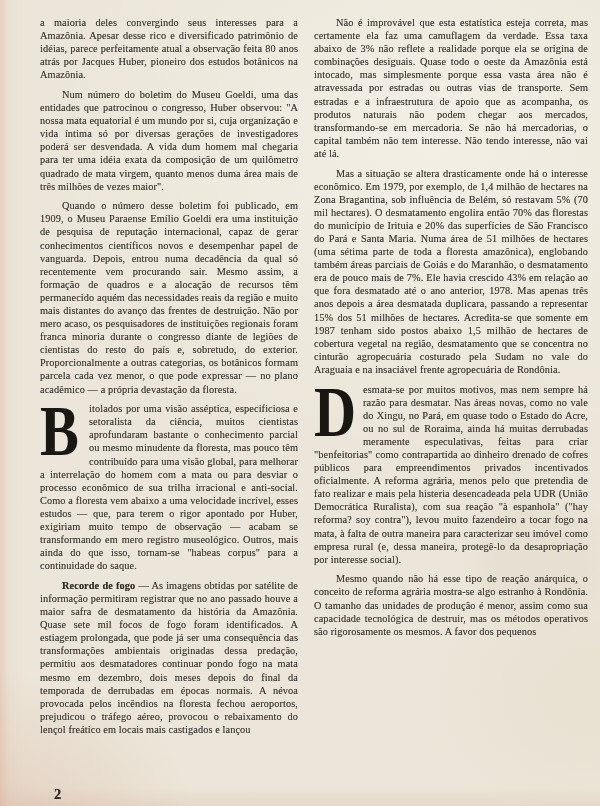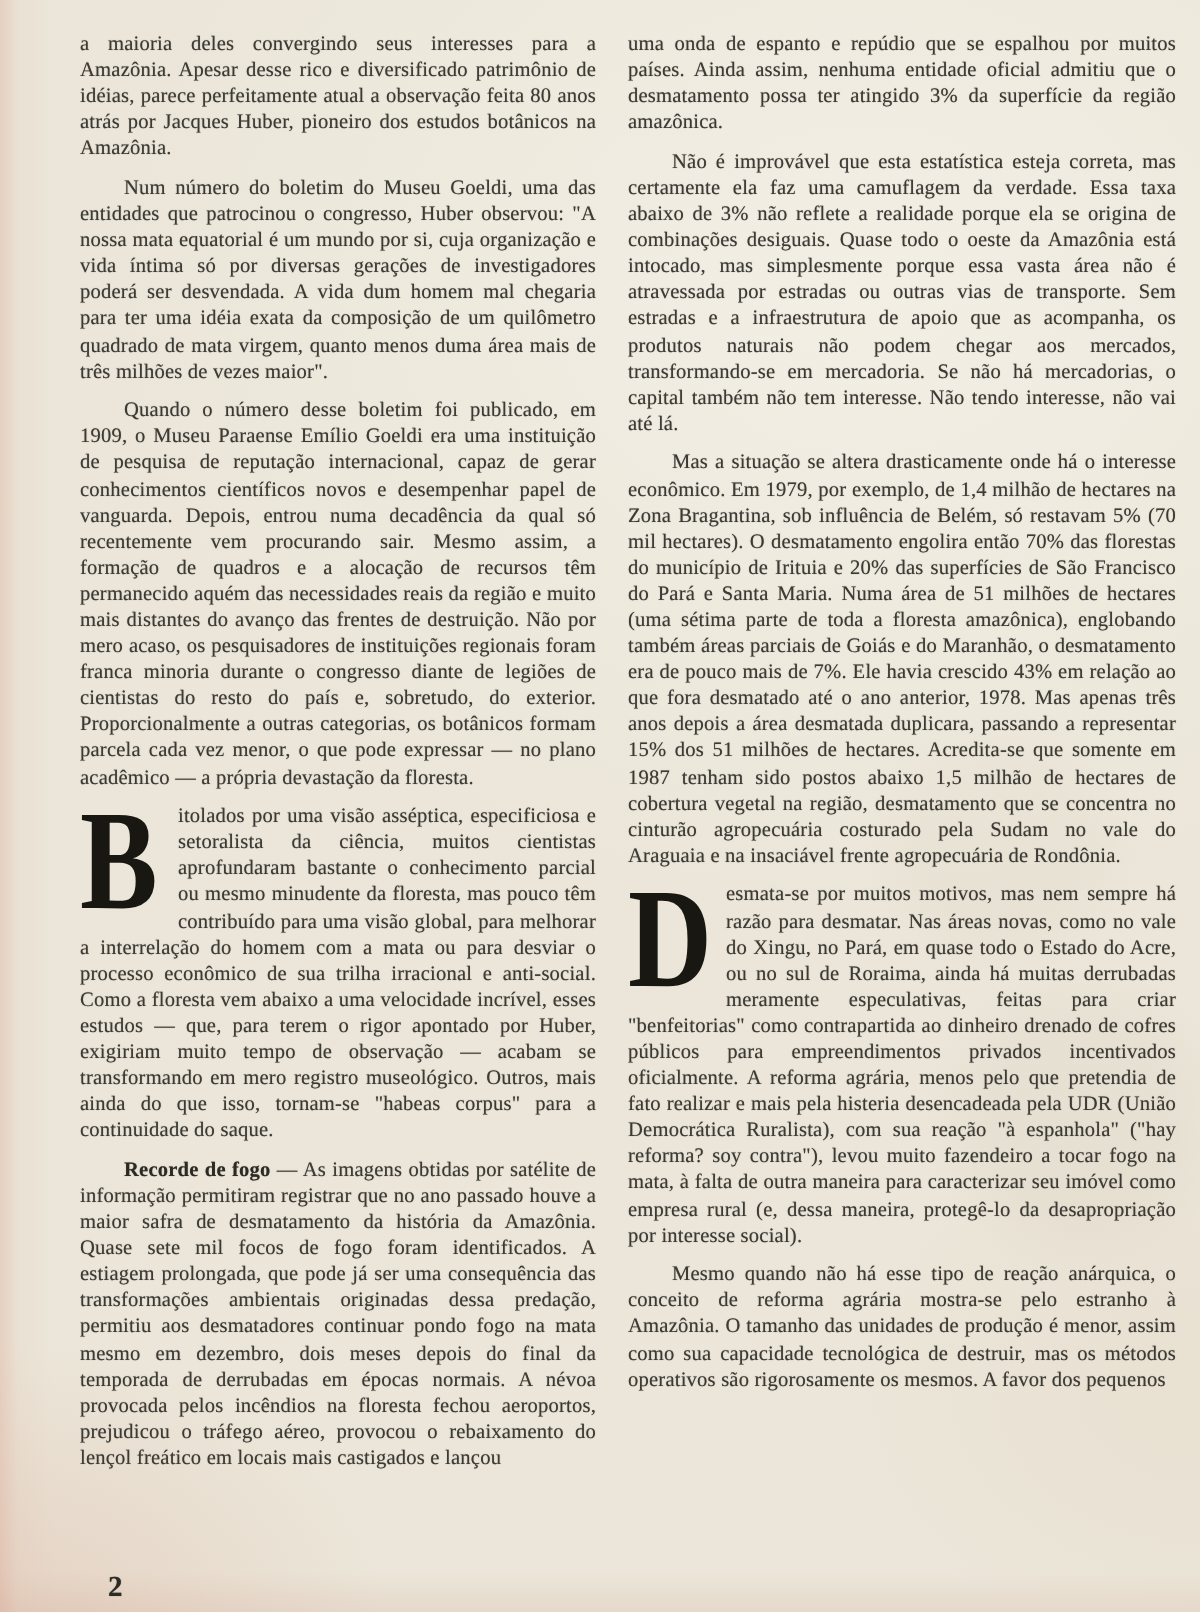--- a/index.html
+++ b/index.html
@@ -72,22 +72,21 @@
 
   <div class="col col-left">
     <p>a maioria deles convergindo seus interesses para a Amazônia. Apesar desse rico e diversificado patrimônio de idéias, parece perfeitamente atual a observação feita 80 anos atrás por Jacques Huber, pioneiro dos estudos botânicos na Amazônia.</p>
     <p class="indent">Num número do boletim do Museu Goeldi, uma das entidades que patrocinou o congresso, Huber observou: "A nossa mata equatorial é um mundo por si, cuja organização e vida íntima só por diversas gerações de investigadores poderá ser desvendada. A vida dum homem mal chegaria para ter uma idéia exata da composição de um quilômetro quadrado de mata virgem, quanto menos duma área mais de três milhões de vezes maior".</p>
     <p class="indent">Quando o número desse boletim foi publicado, em 1909, o Museu Paraense Emílio Goeldi era uma instituição de pesquisa de reputação internacional, capaz de gerar conhecimentos científicos novos e desempenhar papel de vanguarda. Depois, entrou numa decadência da qual só recentemente vem procurando sair. Mesmo assim, a formação de quadros e a alocação de recursos têm permanecido aquém das necessidades reais da região e muito mais distantes do avanço das frentes de destruição. Não por mero acaso, os pesquisadores de instituições regionais foram franca minoria durante o congresso diante de legiões de cientistas do resto do país e, sobretudo, do exterior. Proporcionalmente a outras categorias, os botânicos formam parcela cada vez menor, o que pode expressar — no plano acadêmico — a própria devastação da floresta.</p>
     <p><span class="dropcap">B</span><span>itolados por uma visão asséptica, especificiosa e setoralista da ciência, muitos cientistas aprofundaram bastante o conhecimento parcial ou mesmo minudente da floresta, mas pouco têm contribuído para uma visão global, para melhorar a interrelação do homem com a mata ou para desviar o processo econômico de sua trilha irracional e anti-social. Como a floresta vem abaixo a uma velocidade incrível, esses estudos — que, para terem o rigor apontado por Huber, exigiriam muito tempo de observação — acabam se transformando em mero registro museológico. Outros, mais ainda do que isso, tornam-se "habeas corpus" para a continuidade do saque.</span></p>
     <p class="indent"><span class="runin">Recorde de fogo</span><span> — </span><span>As imagens obtidas por satélite de informação permitiram registrar que no ano passado houve a maior safra de desmatamento da história da Amazônia. Quase sete mil focos de fogo foram identificados. A estiagem prolongada, que pode já ser uma consequência das transformações ambientais originadas dessa predação, permitiu aos desmatadores continuar pondo fogo na mata mesmo em dezembro, dois meses depois do final da temporada de derrubadas em épocas normais. A névoa provocada pelos incêndios na floresta fechou aeroportos, prejudicou o tráfego aéreo, provocou o rebaixamento do lençol freático em locais mais castigados e lançou</span></p>
   </div>
 
   <div class="col col-right">
-    <p>uma onda de espanto e repúdio que se espalhou por muitos países. Ainda assim, nenhuma entidade oficial admitiu que o desmatamento possa ter atingido 3% da superfície da região amazônica.</p>
     <p class="indent">Não é improvável que esta estatística esteja correta, mas certamente ela faz uma camuflagem da verdade. Essa taxa abaixo de 3% não reflete a realidade porque ela se origina de combinações desiguais. Quase todo o oeste da Amazônia está intocado, mas simplesmente porque essa vasta área não é atravessada por estradas ou outras vias de transporte. Sem estradas e a infraestrutura de apoio que as acompanha, os produtos naturais não podem chegar aos mercados, transformando-se em mercadoria. Se não há mercadorias, o capital também não tem interesse. Não tendo interesse, não vai até lá.</p>
     <p class="indent">Mas a situação se altera drasticamente onde há o interesse econômico. Em 1979, por exemplo, de 1,4 milhão de hectares na Zona Bragantina, sob influência de Belém, só restavam 5% (70 mil hectares). O desmatamento engolira então 70% das florestas do município de Irituia e 20% das superfícies de São Francisco do Pará e Santa Maria. Numa área de 51 milhões de hectares (uma sétima parte de toda a floresta amazônica), englobando também áreas parciais de Goiás e do Maranhão, o desmatamento era de pouco mais de 7%. Ele havia crescido 43% em relação ao que fora desmatado até o ano anterior, 1978. Mas apenas três anos depois a área desmatada duplicara, passando a representar 15% dos 51 milhões de hectares. Acredita-se que somente em 1987 tenham sido postos abaixo 1,5 milhão de hectares de cobertura vegetal na região, desmatamento que se concentra no cinturão agropecuária costurado pela Sudam no vale do Araguaia e na insaciável frente agropecuária de Rondônia.</p>
     <p><span class="dropcap">D</span><span>esmata-se por muitos motivos, mas nem sempre há razão para desmatar. Nas áreas novas, como no vale do Xingu, no Pará, em quase todo o Estado do Acre, ou no sul de Roraima, ainda há muitas derrubadas meramente especulativas, feitas para criar "benfeitorias" como contrapartida ao dinheiro drenado de cofres públicos para empreendimentos privados incentivados oficialmente. A reforma agrária, menos pelo que pretendia de fato realizar e mais pela histeria desencadeada pela UDR (União Democrática Ruralista), com sua reação "à espanhola" ("hay reforma? soy contra"), levou muito fazendeiro a tocar fogo na mata, à falta de outra maneira para caracterizar seu imóvel como empresa rural (e, dessa maneira, protegê-lo da desapropriação por interesse social).</span></p>
-    <p class="indent">Mesmo quando não há esse tipo de reação anárquica, o conceito de reforma agrária mostra-se pelo estranho à Amazônia. O tamanho das unidades de produção é menor, assim como sua capacidade tecnológica de destruir, mas os métodos operativos são rigorosamente os mesmos. A favor dos pequenos</p>
+    <p class="indent">Mesmo quando não há esse tipo de reação anárquica, o conceito de reforma agrária mostra-se algo estranho à Rondônia. O tamanho das unidades de produção é menor, assim como sua capacidade tecnológica de destruir, mas os métodos operativos são rigorosamente os mesmos. A favor dos pequenos</p>
   </div>
 
   <div class="page-number">2</div>
 
 </div>
 
 </body></html>

